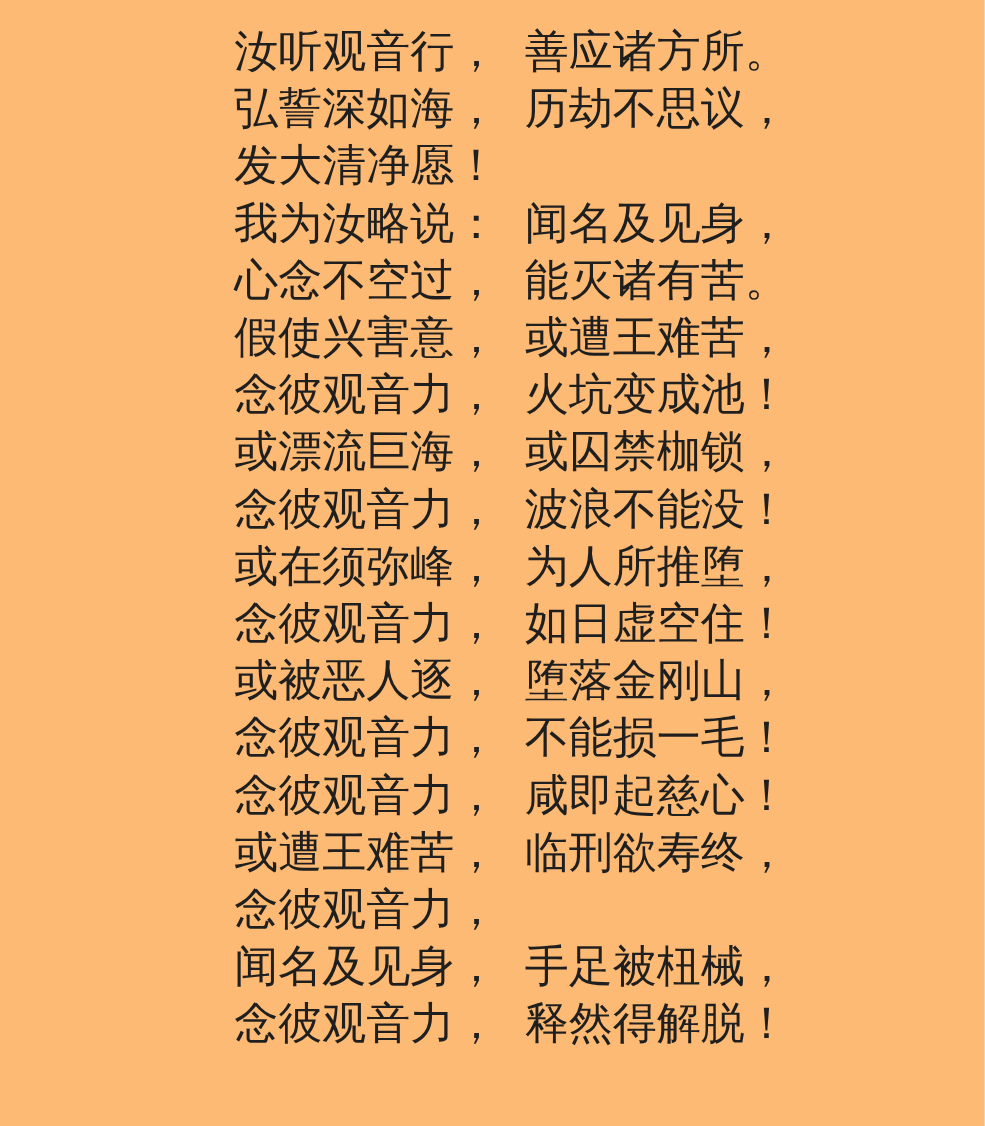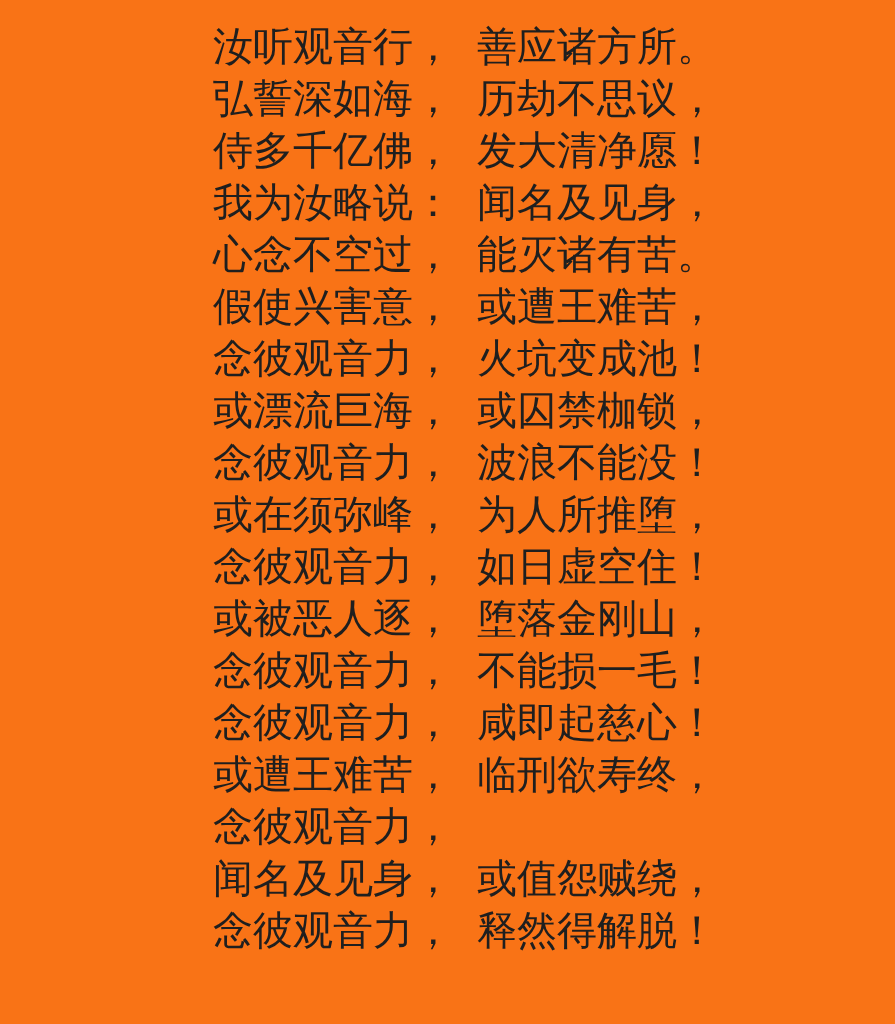--- a/index.html
+++ b/index.html
@@ -10,21 +10,21 @@
     width: 895px;
     height: 1024px;
     background: #ffffff;
     overflow: hidden;
   }
   .page {
     box-sizing: border-box;
     width: 895px;
     height: 1024px;
     padding: 21px 0 0 213px;
-    background: #f97316;
+    background: #fdba74;
   }
   .verse-block {
     font-family: "Liberation Serif", "DejaVu Serif", serif;
     color: #1f1f1f;
     font-size: 40px;
     line-height: 52px;
   }
   .verse-line {
     display: flex;
     align-items: baseline;
@@ -47,21 +47,20 @@
     <span class="verse-half first">汝听观音行，</span>
     <span class="verse-half second">善应诸方所。</span>
   </div>
 
   <div class="verse-line">
     <span class="verse-half first">弘誓深如海，</span>
     <span class="verse-half second">历劫不思议，</span>
   </div>
 
   <div class="verse-line">
-    <span class="verse-half first">侍多千亿佛，</span>
     <span class="verse-half second">发大清净愿！</span>
   </div>
 
   <div class="verse-line">
     <span class="verse-half first">我为汝略说：</span>
     <span class="verse-half second">闻名及见身，</span>
   </div>
 
   <div class="verse-line">
     <span class="verse-half first">心念不空过，</span>
@@ -118,21 +117,21 @@
     <span class="verse-half first">或遭王难苦，</span>
     <span class="verse-half second">临刑欲寿终，</span>
   </div>
 
   <div class="verse-line">
     <span class="verse-half first">念彼观音力，</span>
   </div>
 
   <div class="verse-line">
     <span class="verse-half first">闻名及见身，</span>
-    <span class="verse-half second">或值怨贼绕，</span>
+    <span class="verse-half second">手足被杻械，</span>
   </div>
 
   <div class="verse-line">
     <span class="verse-half first">念彼观音力，</span>
     <span class="verse-half second">释然得解脱！</span>
   </div>
 </div>
 </div>
 
 </body></html>

